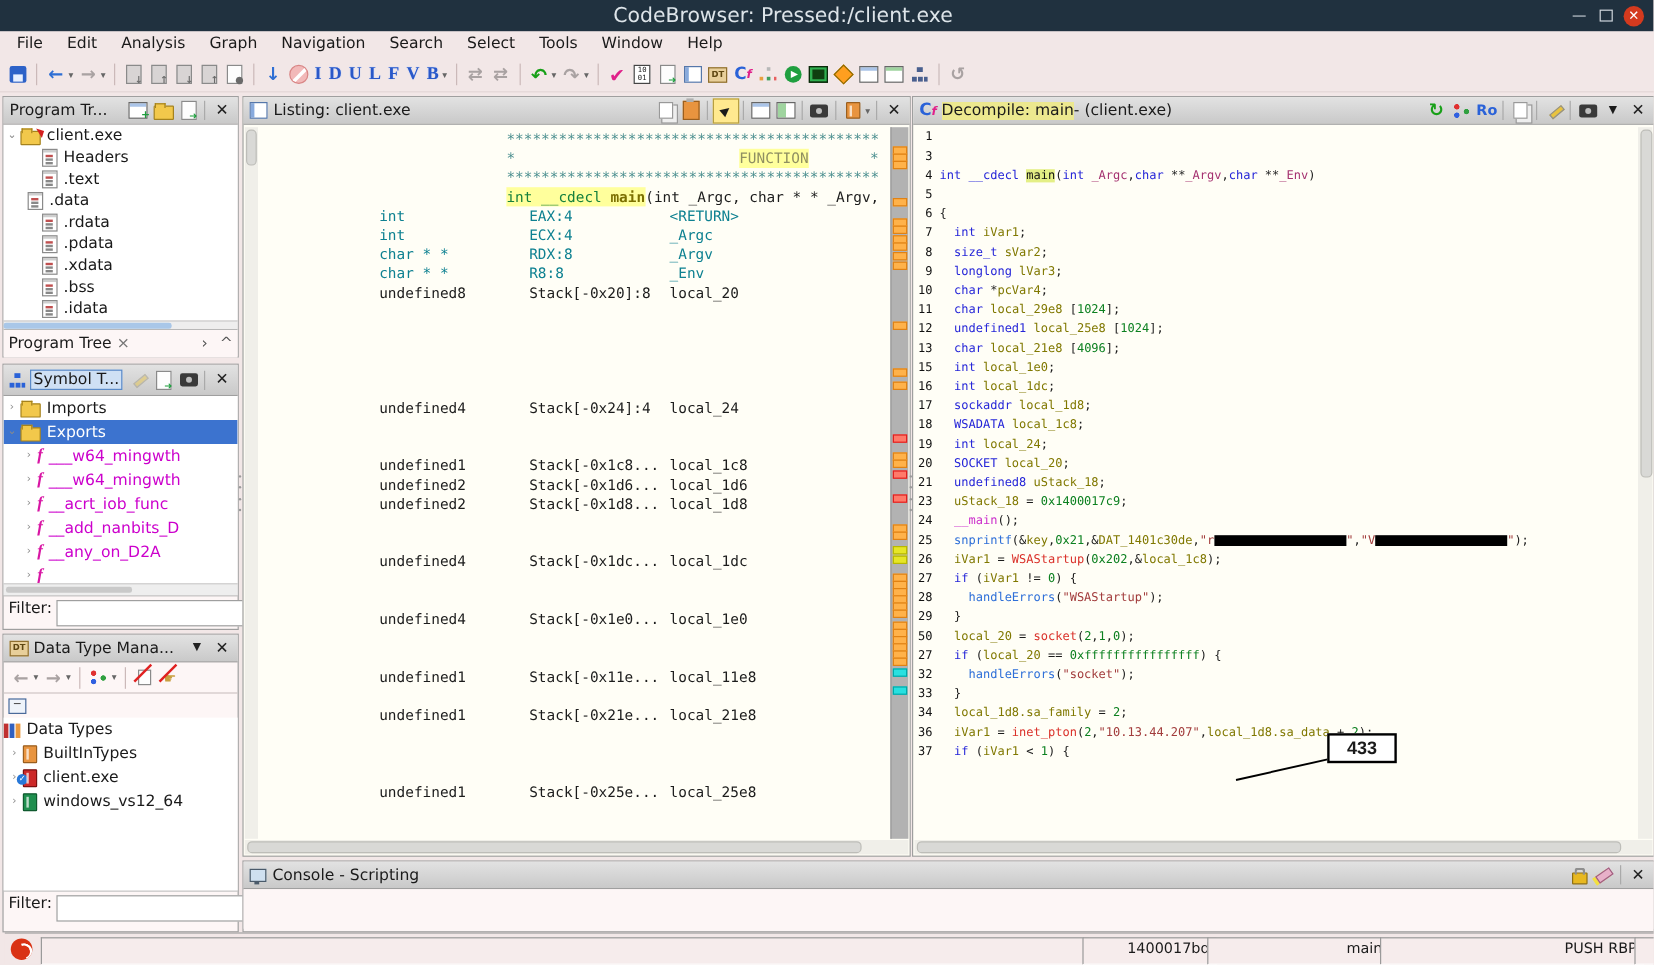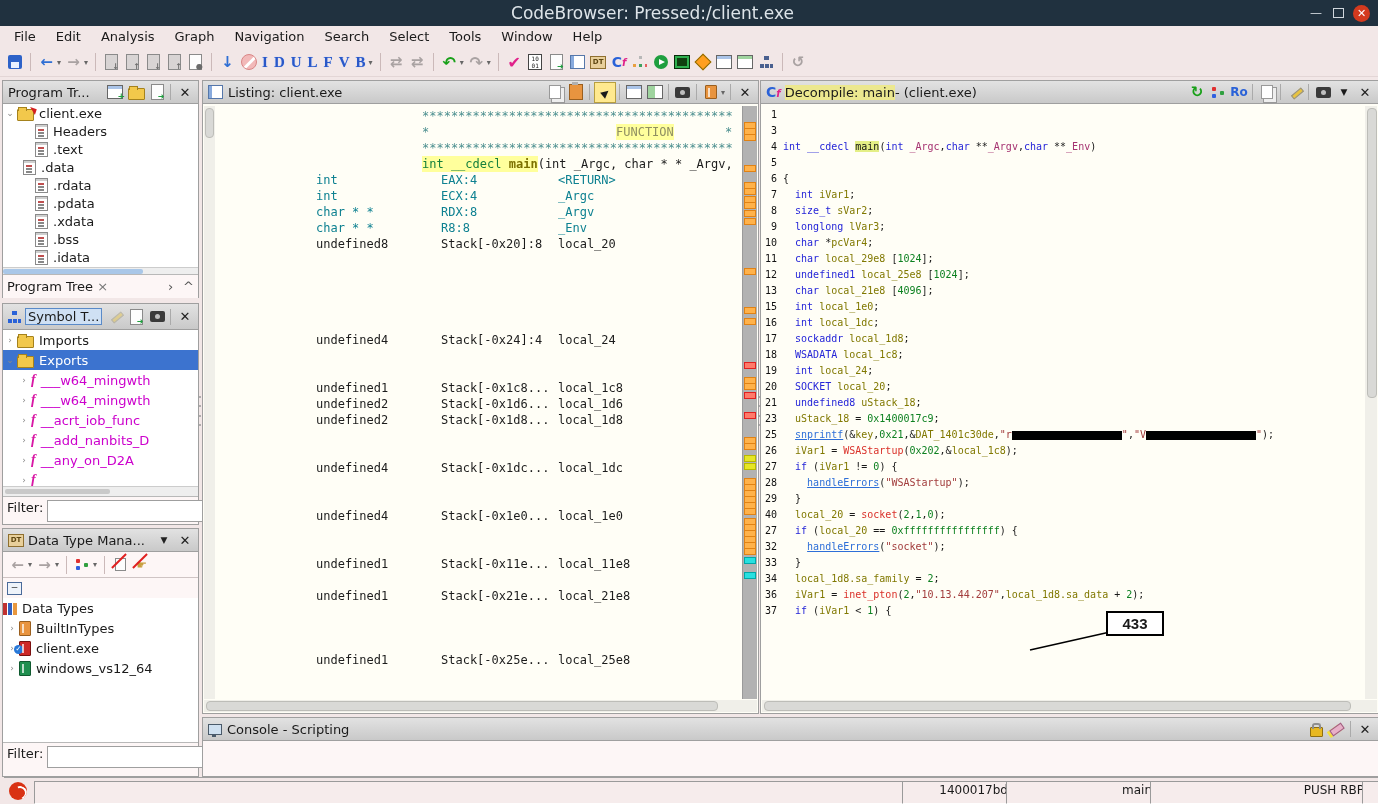--- a/index.html
+++ b/index.html
@@ -113,21 +113,21 @@
   .lrow span{position:absolute;top:0;}
   .lt{color:#0e8191;} .lb{color:#1c1c1c;} .lcom{color:#4c8f8f;}
   .lfn{background:#ffff9c;color:#8f8f62;}
   .lsighl{background:#ffff9c;}
   .lmain{color:#7c7000;font-weight:bold;position:static !important;}
   .lpre{color:#15803d;position:static !important;}
   .c-sig{left:205px;} .c-fn{left:399px;} .c-star2{left:508px;}
   .c-type{left:99px;} .c-stor{left:224px;} .c-name{left:329px;margin-left:12px;}
   .dline{height:16px;font-family:"DejaVu Sans Mono",monospace;font-size:10px;line-height:16px;white-space:pre;}
   .dln{display:inline-block;width:13px;text-align:right;margin-right:6px;color:#111;}
-  .pl{color:#1a1a1a;} .typ{color:#2525d8;} .call{color:#2e6fd8;text-decoration:underline;} .ext{color:#da312a;}
+  .pl{color:#1a1a1a;} .typ{color:#2525d8;} .call{color:#2e6fd8;} .ext{color:#da312a;}
   .num{color:#0c8020;} .str{color:#a23c3c;} .var{color:#807800;} .par{color:#a53270;}
   .mag{color:#cb2dcb;} .com{color:#c62ec6;}
   .hl{background:#e4ef86;color:#111;}
   .redact{display:inline-block;width:110px;height:9px;background:#000;vertical-align:middle;}
   .vtrack{position:absolute;background:#f0efe9;}
   .vthumb{position:absolute;background:#d9d9d6;border:1px solid #bdbdb8;border-radius:4px;}
   .mmargin{position:absolute;background:#b2b2b2;border-left:1px solid #9a9a9a;}
   .mk{position:absolute;left:1px;width:10px;height:5px;border:1px solid;}
   .mk-o{background:#ffb24a;border-color:#e08214;}
   .mk-r{background:#ff7a6a;border-color:#e02020;}
@@ -647,26 +647,27 @@
       <div class="dline"><span class="dln">12</span><span class="pl">  </span><span class="typ">undefined1</span><span class="pl"> </span><span class="var">local_25e8</span><span class="pl"> [</span><span class="num">1024</span><span class="pl">];</span></div>
       <div class="dline"><span class="dln">13</span><span class="pl">  </span><span class="typ">char</span><span class="pl"> </span><span class="var">local_21e8</span><span class="pl"> [</span><span class="num">4096</span><span class="pl">];</span></div>
       <div class="dline"><span class="dln">15</span><span class="pl">  </span><span class="typ">int</span><span class="pl"> </span><span class="var">local_1e0</span><span class="pl">;</span></div>
       <div class="dline"><span class="dln">16</span><span class="pl">  </span><span class="typ">int</span><span class="pl"> </span><span class="var">local_1dc</span><span class="pl">;</span></div>
       <div class="dline"><span class="dln">17</span><span class="pl">  </span><span class="typ">sockaddr</span><span class="pl"> </span><span class="var">local_1d8</span><span class="pl">;</span></div>
       <div class="dline"><span class="dln">18</span><span class="pl">  </span><span class="typ">WSADATA</span><span class="pl"> </span><span class="var">local_1c8</span><span class="pl">;</span></div>
       <div class="dline"><span class="dln">19</span><span class="pl">  </span><span class="typ">int</span><span class="pl"> </span><span class="var">local_24</span><span class="pl">;</span></div>
       <div class="dline"><span class="dln">20</span><span class="pl">  </span><span class="typ">SOCKET</span><span class="pl"> </span><span class="var">local_20</span><span class="pl">;</span></div>
       <div class="dline"><span class="dln">21</span><span class="pl">  </span><span class="typ">undefined8</span><span class="pl"> </span><span class="var">uStack_18</span><span class="pl">;</span></div>
       <div class="dline"><span class="dln">23</span><span class="pl">  </span><span class="var">uStack_18</span><span class="pl"> = </span><span class="num">0x1400017c9</span><span class="pl">;</span></div>
+      <div class="dline"><span class="dln">24</span><span class="pl">  </span><span class="mag">__main</span><span class="pl">();</span></div>
       <div class="dline"><span class="dln">25</span><span class="pl">  </span><span class="call">snprintf</span><span class="pl">(&amp;</span><span class="var">key</span><span class="pl">,</span><span class="num">0x21</span><span class="pl">,&amp;</span><span class="var">DAT_1401c30de</span><span class="pl">,</span><span class="str">"r</span><span class="redact"></span><span class="str">"</span><span class="pl">,</span><span class="str">"V</span><span class="redact"></span><span class="str">"</span><span class="pl">);</span></div>
       <div class="dline"><span class="dln">26</span><span class="pl">  </span><span class="var">iVar1</span><span class="pl"> = </span><span class="ext">WSAStartup</span><span class="pl">(</span><span class="num">0x202</span><span class="pl">,&amp;</span><span class="var">local_1c8</span><span class="pl">);</span></div>
       <div class="dline"><span class="dln">27</span><span class="pl">  </span><span class="typ">if</span><span class="pl"> (</span><span class="var">iVar1</span><span class="pl"> != </span><span class="num">0</span><span class="pl">) {</span></div>
       <div class="dline"><span class="dln">28</span><span class="pl">    </span><span class="call">handleErrors</span><span class="pl">(</span><span class="str">"WSAStartup"</span><span class="pl">);</span></div>
       <div class="dline"><span class="dln">29</span><span class="pl">  }</span></div>
-      <div class="dline"><span class="dln">40</span><span class="pl">  </span><span class="var">local_20</span><span class="pl"> = </span><span class="ext">socket</span><span class="pl">(</span><span class="num">2</span><span class="pl">,</span><span class="num">1</span><span class="pl">,</span><span class="num">0</span><span class="pl">);</span></div>
+      <div class="dline"><span class="dln">50</span><span class="pl">  </span><span class="var">local_20</span><span class="pl"> = </span><span class="ext">socket</span><span class="pl">(</span><span class="num">2</span><span class="pl">,</span><span class="num">1</span><span class="pl">,</span><span class="num">0</span><span class="pl">);</span></div>
       <div class="dline"><span class="dln">27</span><span class="pl">  </span><span class="typ">if</span><span class="pl"> (</span><span class="var">local_20</span><span class="pl"> == </span><span class="num">0xffffffffffffffff</span><span class="pl">) {</span></div>
       <div class="dline"><span class="dln">32</span><span class="pl">    </span><span class="call">handleErrors</span><span class="pl">(</span><span class="str">"socket"</span><span class="pl">);</span></div>
       <div class="dline"><span class="dln">33</span><span class="pl">  }</span></div>
       <div class="dline"><span class="dln">34</span><span class="pl">  </span><span class="var">local_1d8.sa_family</span><span class="pl"> = </span><span class="num">2</span><span class="pl">;</span></div>
       <div class="dline"><span class="dln">36</span><span class="pl">  </span><span class="var">iVar1</span><span class="pl"> = </span><span class="ext">inet_pton</span><span class="pl">(</span><span class="num">2</span><span class="pl">,</span><span class="str">"10.13.44.207"</span><span class="pl">,</span><span class="var">local_1d8.sa_data</span><span class="pl"> + </span><span class="num">2</span><span class="pl">);</span></div>
       <div class="dline"><span class="dln">37</span><span class="pl">  </span><span class="typ">if</span><span class="pl"> (</span><span class="var">iVar1</span><span class="pl"> &lt; </span><span class="num">1</span><span class="pl">) {</span></div>
     </div>
   <div class="vtrack" style="right:1px;top:25px;bottom:14px;width:12px;">
     <div class="vthumb" style="left:2px;top:2px;width:8px;height:288px;"></div>
   </div>

